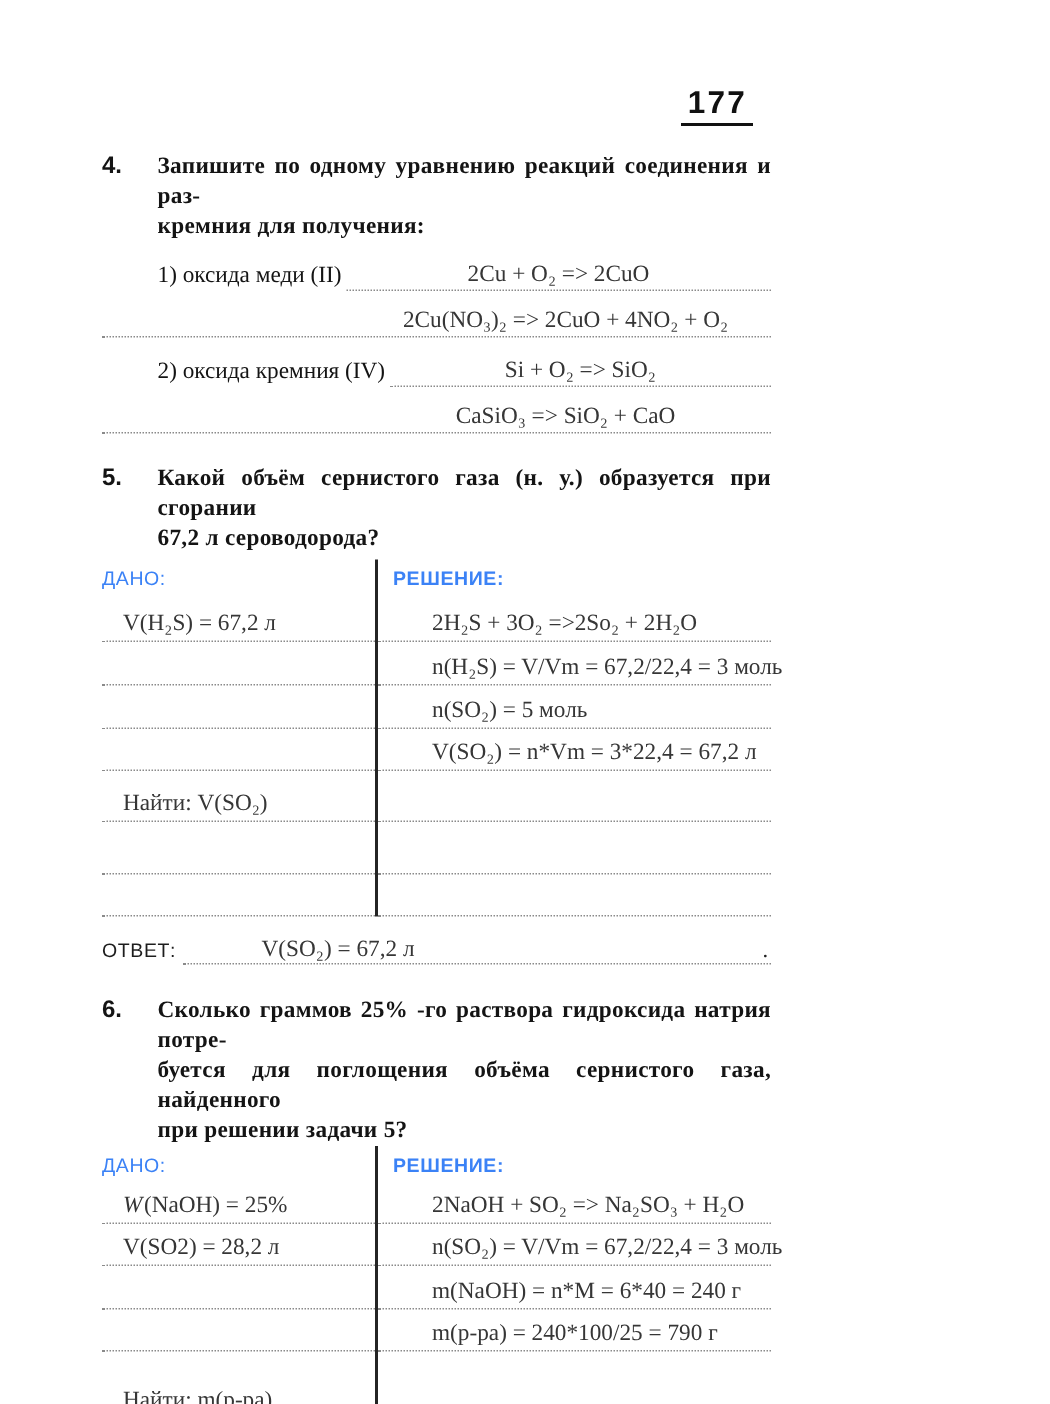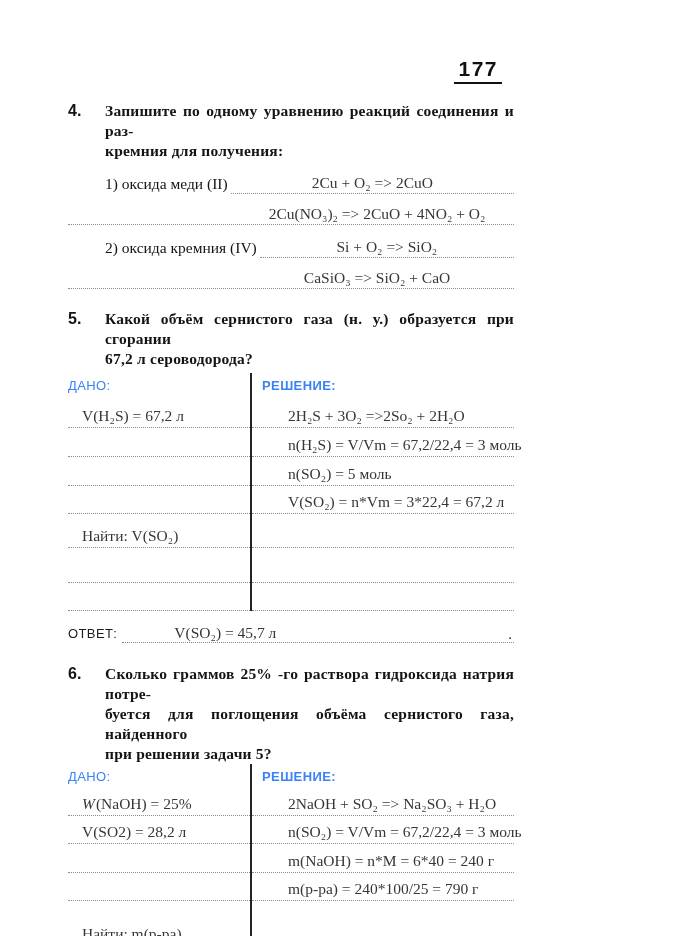--- a/index.html
+++ b/index.html
@@ -158,21 +158,21 @@
             <span class="eq"></span>
           </div>
         <div class="trow" style="height:28px">
             <span class="eq"></span>
           </div>
       </div>
     </div>
     <div class="otvet">
       <span class="otvet-label">ОТВЕТ:</span>
       <div class="otvet-line">
-        <span class="eq">V(SO₂) = 45,7 л</span>
+        <span class="eq">V(SO₂) = 67,2 л</span>
         <span class="otvet-period">.</span>
       </div>
     </div>
   </section>
 
   <section class="sec6">
     <div class="prow">
       <span class="pnum">6.</span>
       <div class="ptext">
         <span class="jline">Сколько граммов 25% -го раствора гидроксида натрия потре-</span>

